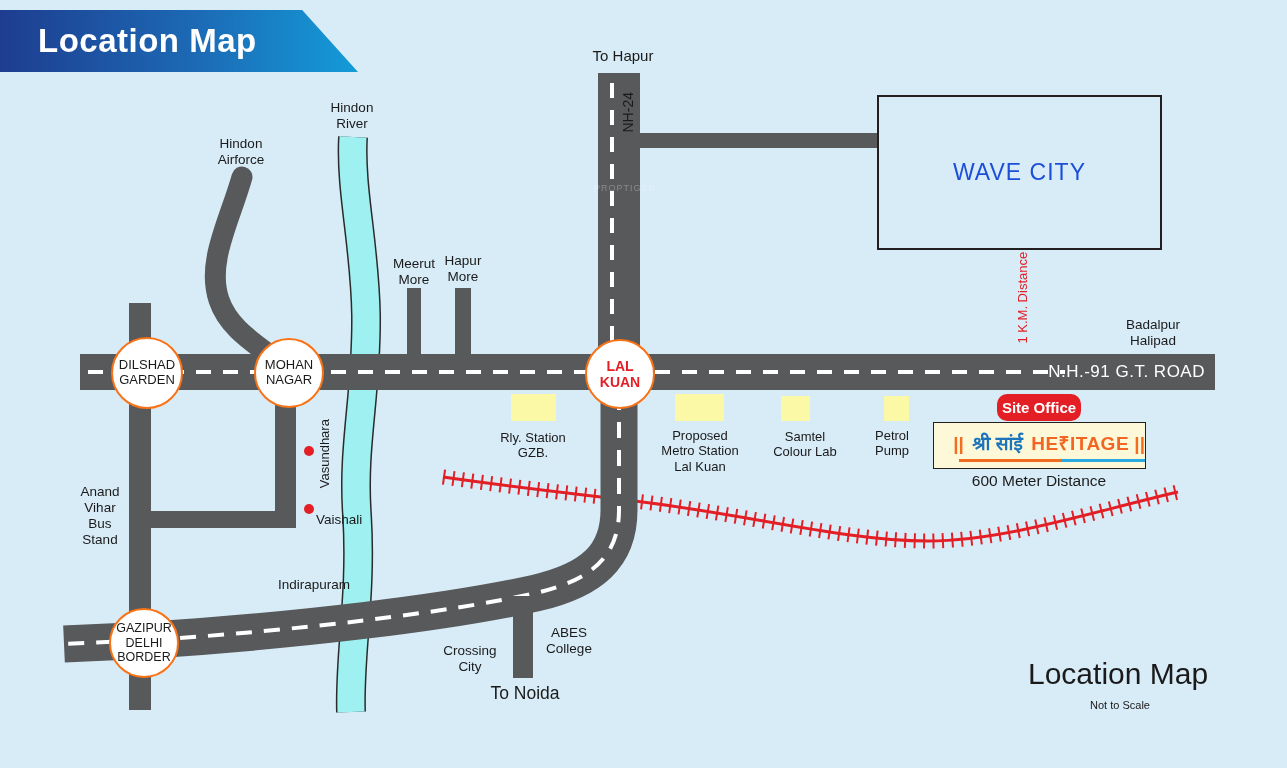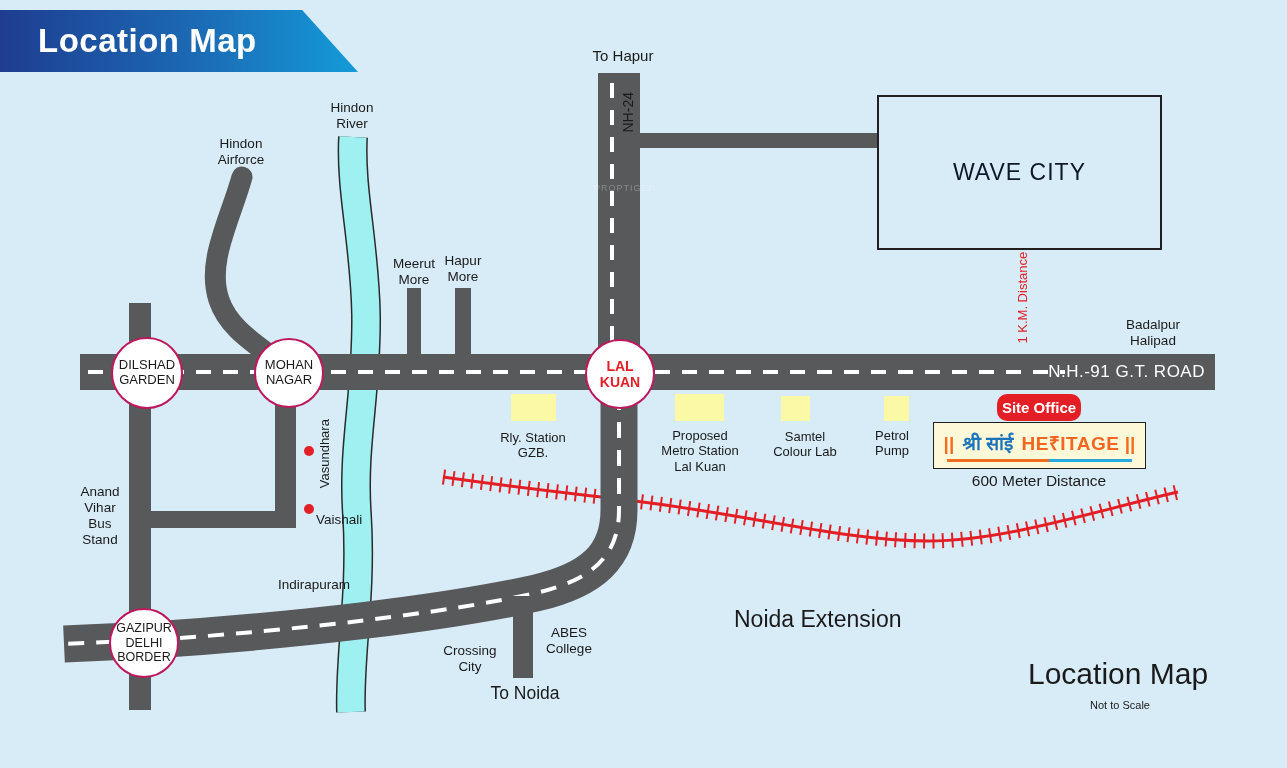--- a/index.html
+++ b/index.html
@@ -22,46 +22,46 @@
   
   .road{ position:absolute; background:#58595B; }
   .dash-h{ position:absolute; height:4px;
     background:repeating-linear-gradient(90deg,#fff 0 15px,rgba(0,0,0,0) 15px 27px); }
   .dash-v{ position:absolute; width:4px;
     background:repeating-linear-gradient(180deg,#fff 0 15px,rgba(0,0,0,0) 15px 27px); }
   .gt-label{ position:absolute; right:10px; top:8px; color:#fff; font-size:17px; letter-spacing:.5px;}
   .watermark{ position:absolute; left:592px; top:184px; font-size:9px; color:rgba(255,255,255,.28); letter-spacing:1px;}
   
   .junction{
-    position:absolute; background:#fff; border:2px solid #be185d; border-radius:50%;
+    position:absolute; background:#fff; border:2px solid #f97316; border-radius:50%;
     display:flex; align-items:center; justify-content:center; text-align:center;
     white-space:pre-line; line-height:1.15; font-size:13px;
   }
   .junction.red{ color:#E31E25; font-weight:bold; font-size:14px; }
   
   .wave-city{
     position:absolute; left:877px; top:95px; width:281px; height:151px;
     border:2px solid #231F20; display:flex; align-items:center; justify-content:center;
-    font-size:23px; color:#0f172a; letter-spacing:1px;
+    font-size:23px; color:#1d4ed8; letter-spacing:1px;
   }
   .head-office{
     position:absolute; left:820px; top:281px; width:109px; height:72px;
     background:#F36D21; text-align:center; padding-top:3px; box-sizing:border-box;
   }
   .head-office .tag{ color:#fff; font-weight:bold; font-size:11.5px; display:block;}
   .head-office .nm{ color:#1a1a1a; font-weight:bold; font-size:13.5px; line-height:1.27; white-space:pre-line; display:block;}
   .site-office{
     position:absolute; left:997px; top:394px; width:84px; height:27px;
     background:#E31E25; color:#fff; font-weight:bold; font-size:15px;
     display:flex; align-items:center; justify-content:center;border-radius:10px;
   }
   .brand-box{
     position:absolute; left:933px; top:422px; width:213px; height:47px;
     background:#FDF8D8; border:1px solid #231F20; box-sizing:border-box;
-    display:flex; flex-direction:column; align-items:center; justify-content:center;
+    display:flex; flex-direction:column; align-items:flex-end; justify-content:center;
   }
   .brand-line{ font-size:19px; font-weight:bold; white-space:nowrap; }
   .brand-line .bar{ color:#F36D21; }
   .brand-line .hin{ color:#1C75BB; padding:0 3px;}
   .brand-line .nm{ color:#F26522; letter-spacing:.5px;}
   .brand-underline{ width:88%; height:3px; margin-top:3px; display:flex;}
   .brand-underline i{ display:block; height:100%;}
   .brand-underline .o{ background:#F36D21; width:55%;}
   .brand-underline .c{ background:#29ABE2; width:45%;}
   
@@ -183,17 +183,16 @@
 Bus
 Stand</div>
   <div class="lbl rot" style="left:270px; top:446px; width:110px; font-size:13px;">Vasundhara</div>
   <div class="lbl" style="left:316px; top:512px; width:70px; text-align:left;">Vaishali</div>
   <div class="lbl" style="left:278px; top:577px; width:90px; text-align:left;">Indirapuram</div>
   <div class="lbl" style="left:420px; top:643px; width:100px;">Crossing
 City</div>
   <div class="lbl" style="left:519px; top:625px; width:100px;">ABES
 College</div>
   <div class="lbl noida-lbl" style="left:470px; top:683px; width:110px;">To Noida</div>
-  <div class="lbl big" style="left:734px; top:606px; width:200px; text-align:left;">Noida Extension</div>
   <div class="lbl huge" style="left:1028px; top:656px; width:200px; text-align:left;">Location Map</div>
   <div class="lbl small" style="left:1070px; top:699px; width:100px;">Not to Scale</div>
 
 </div>
 
 </body></html>

